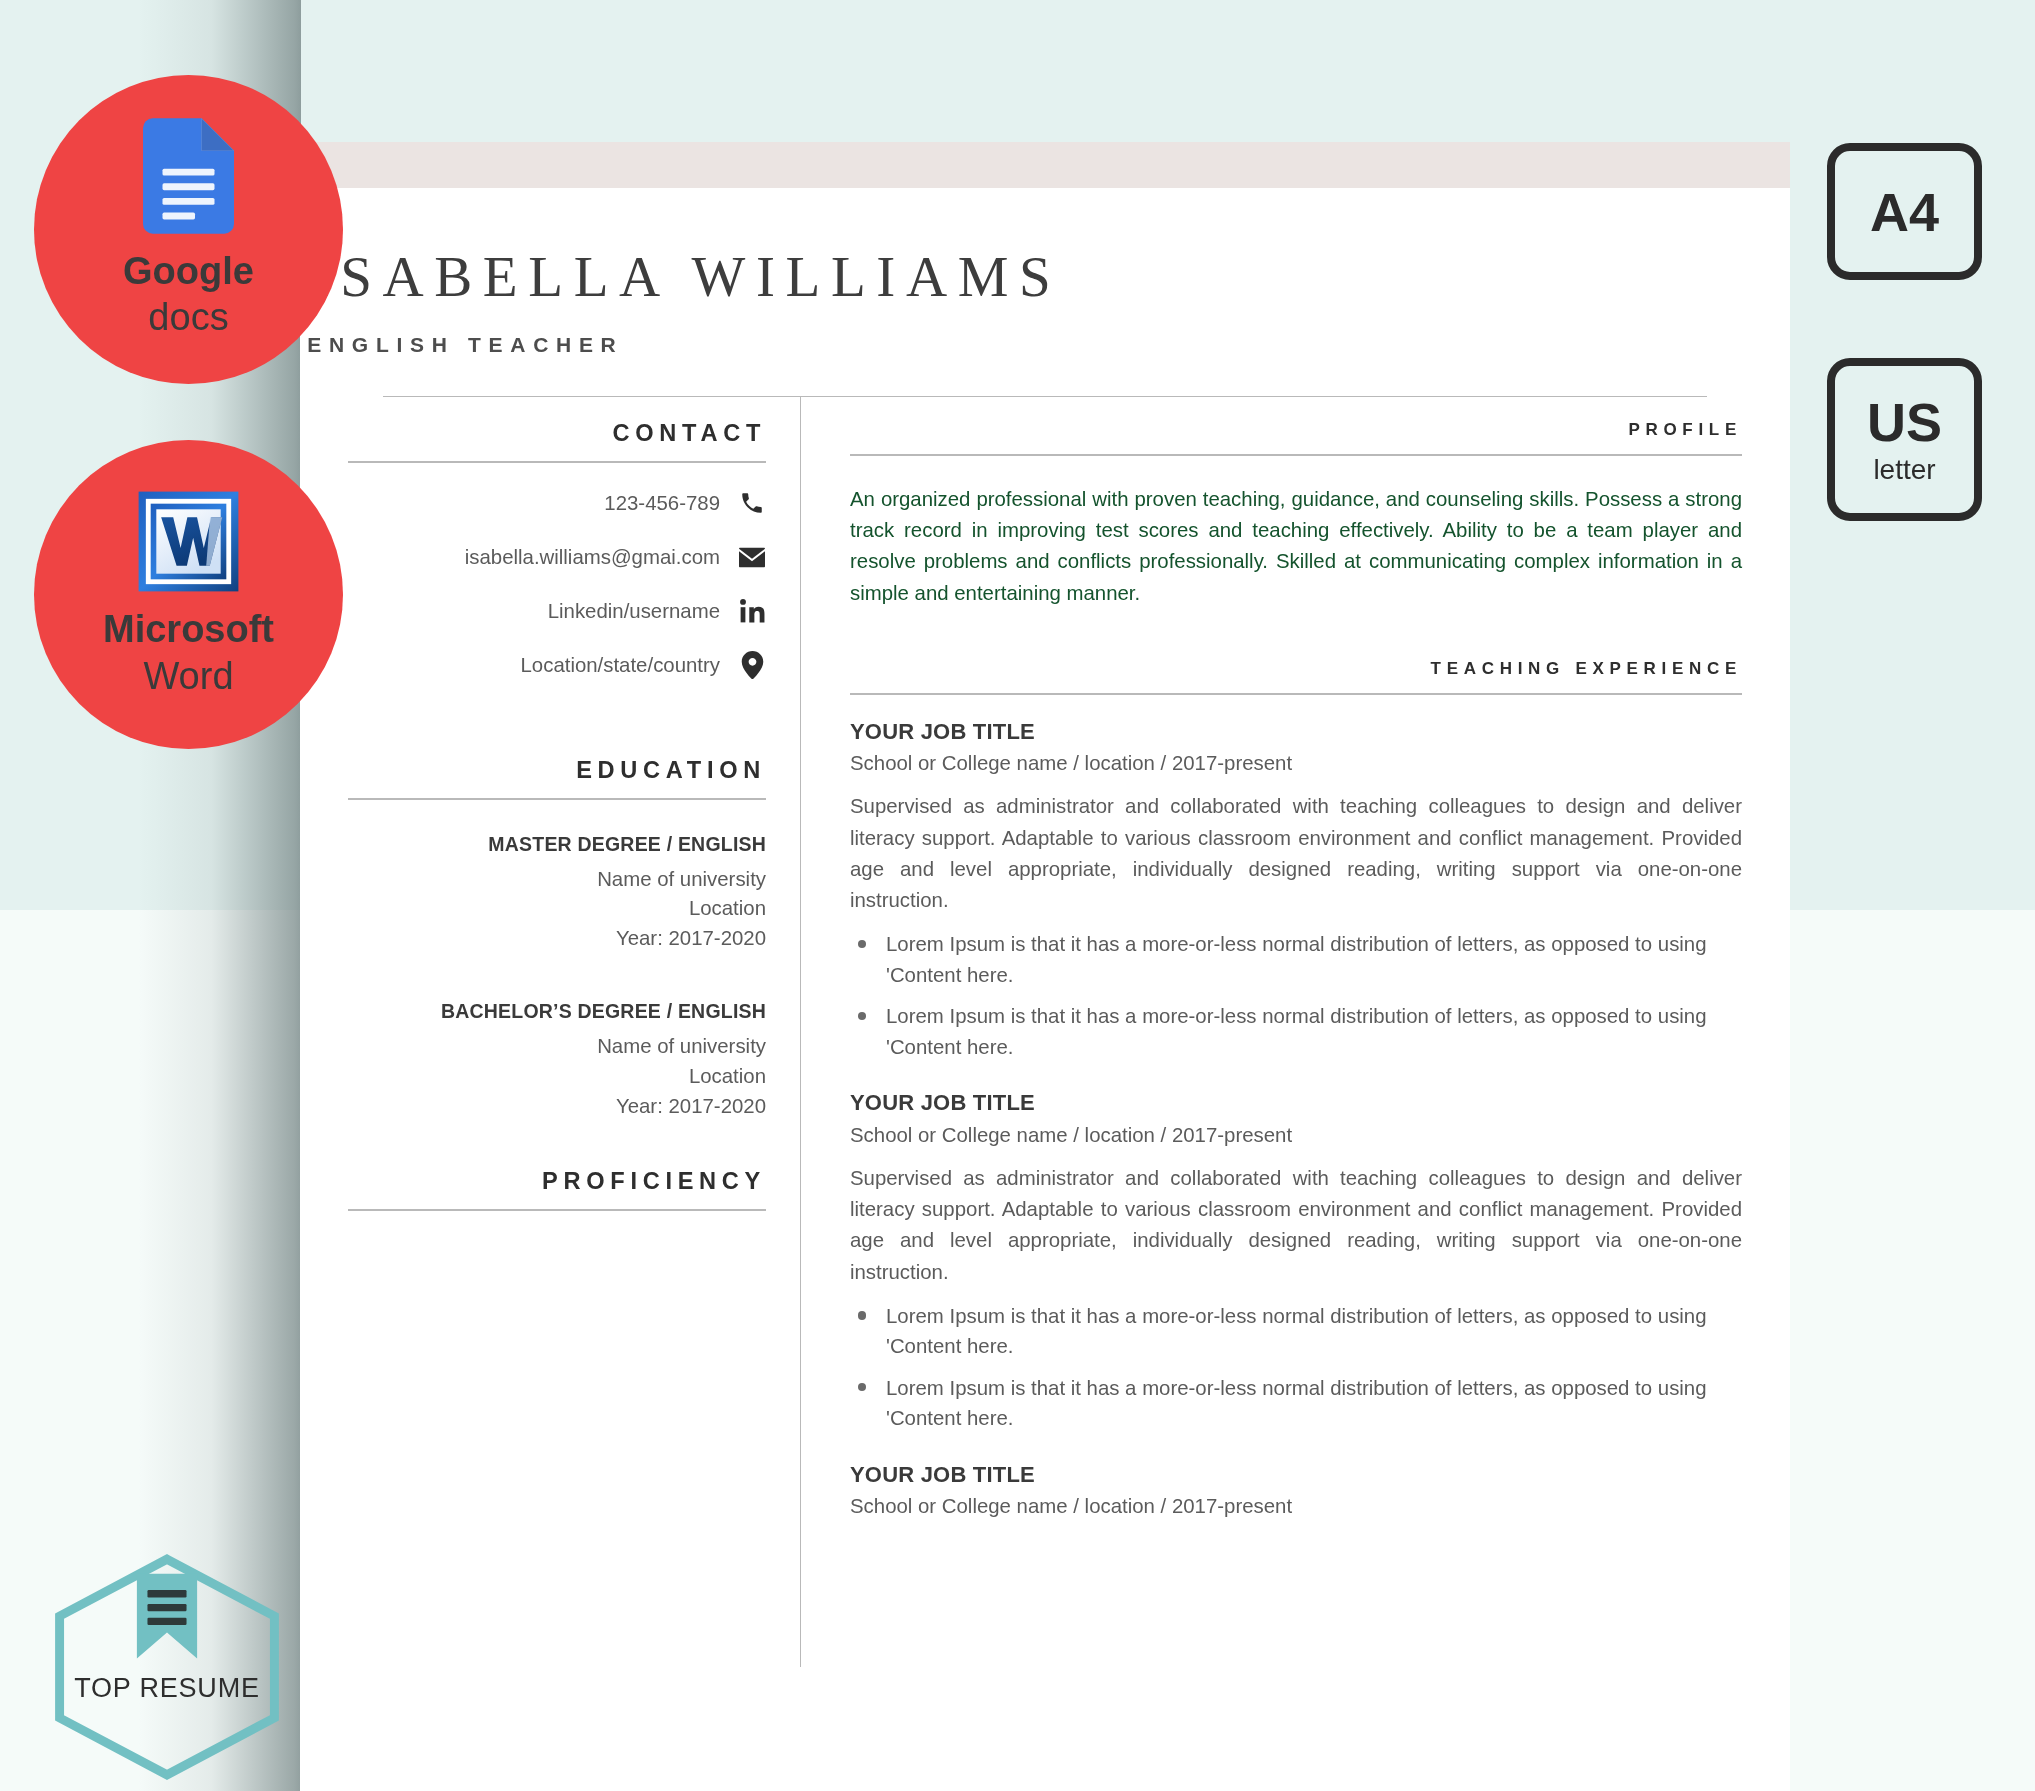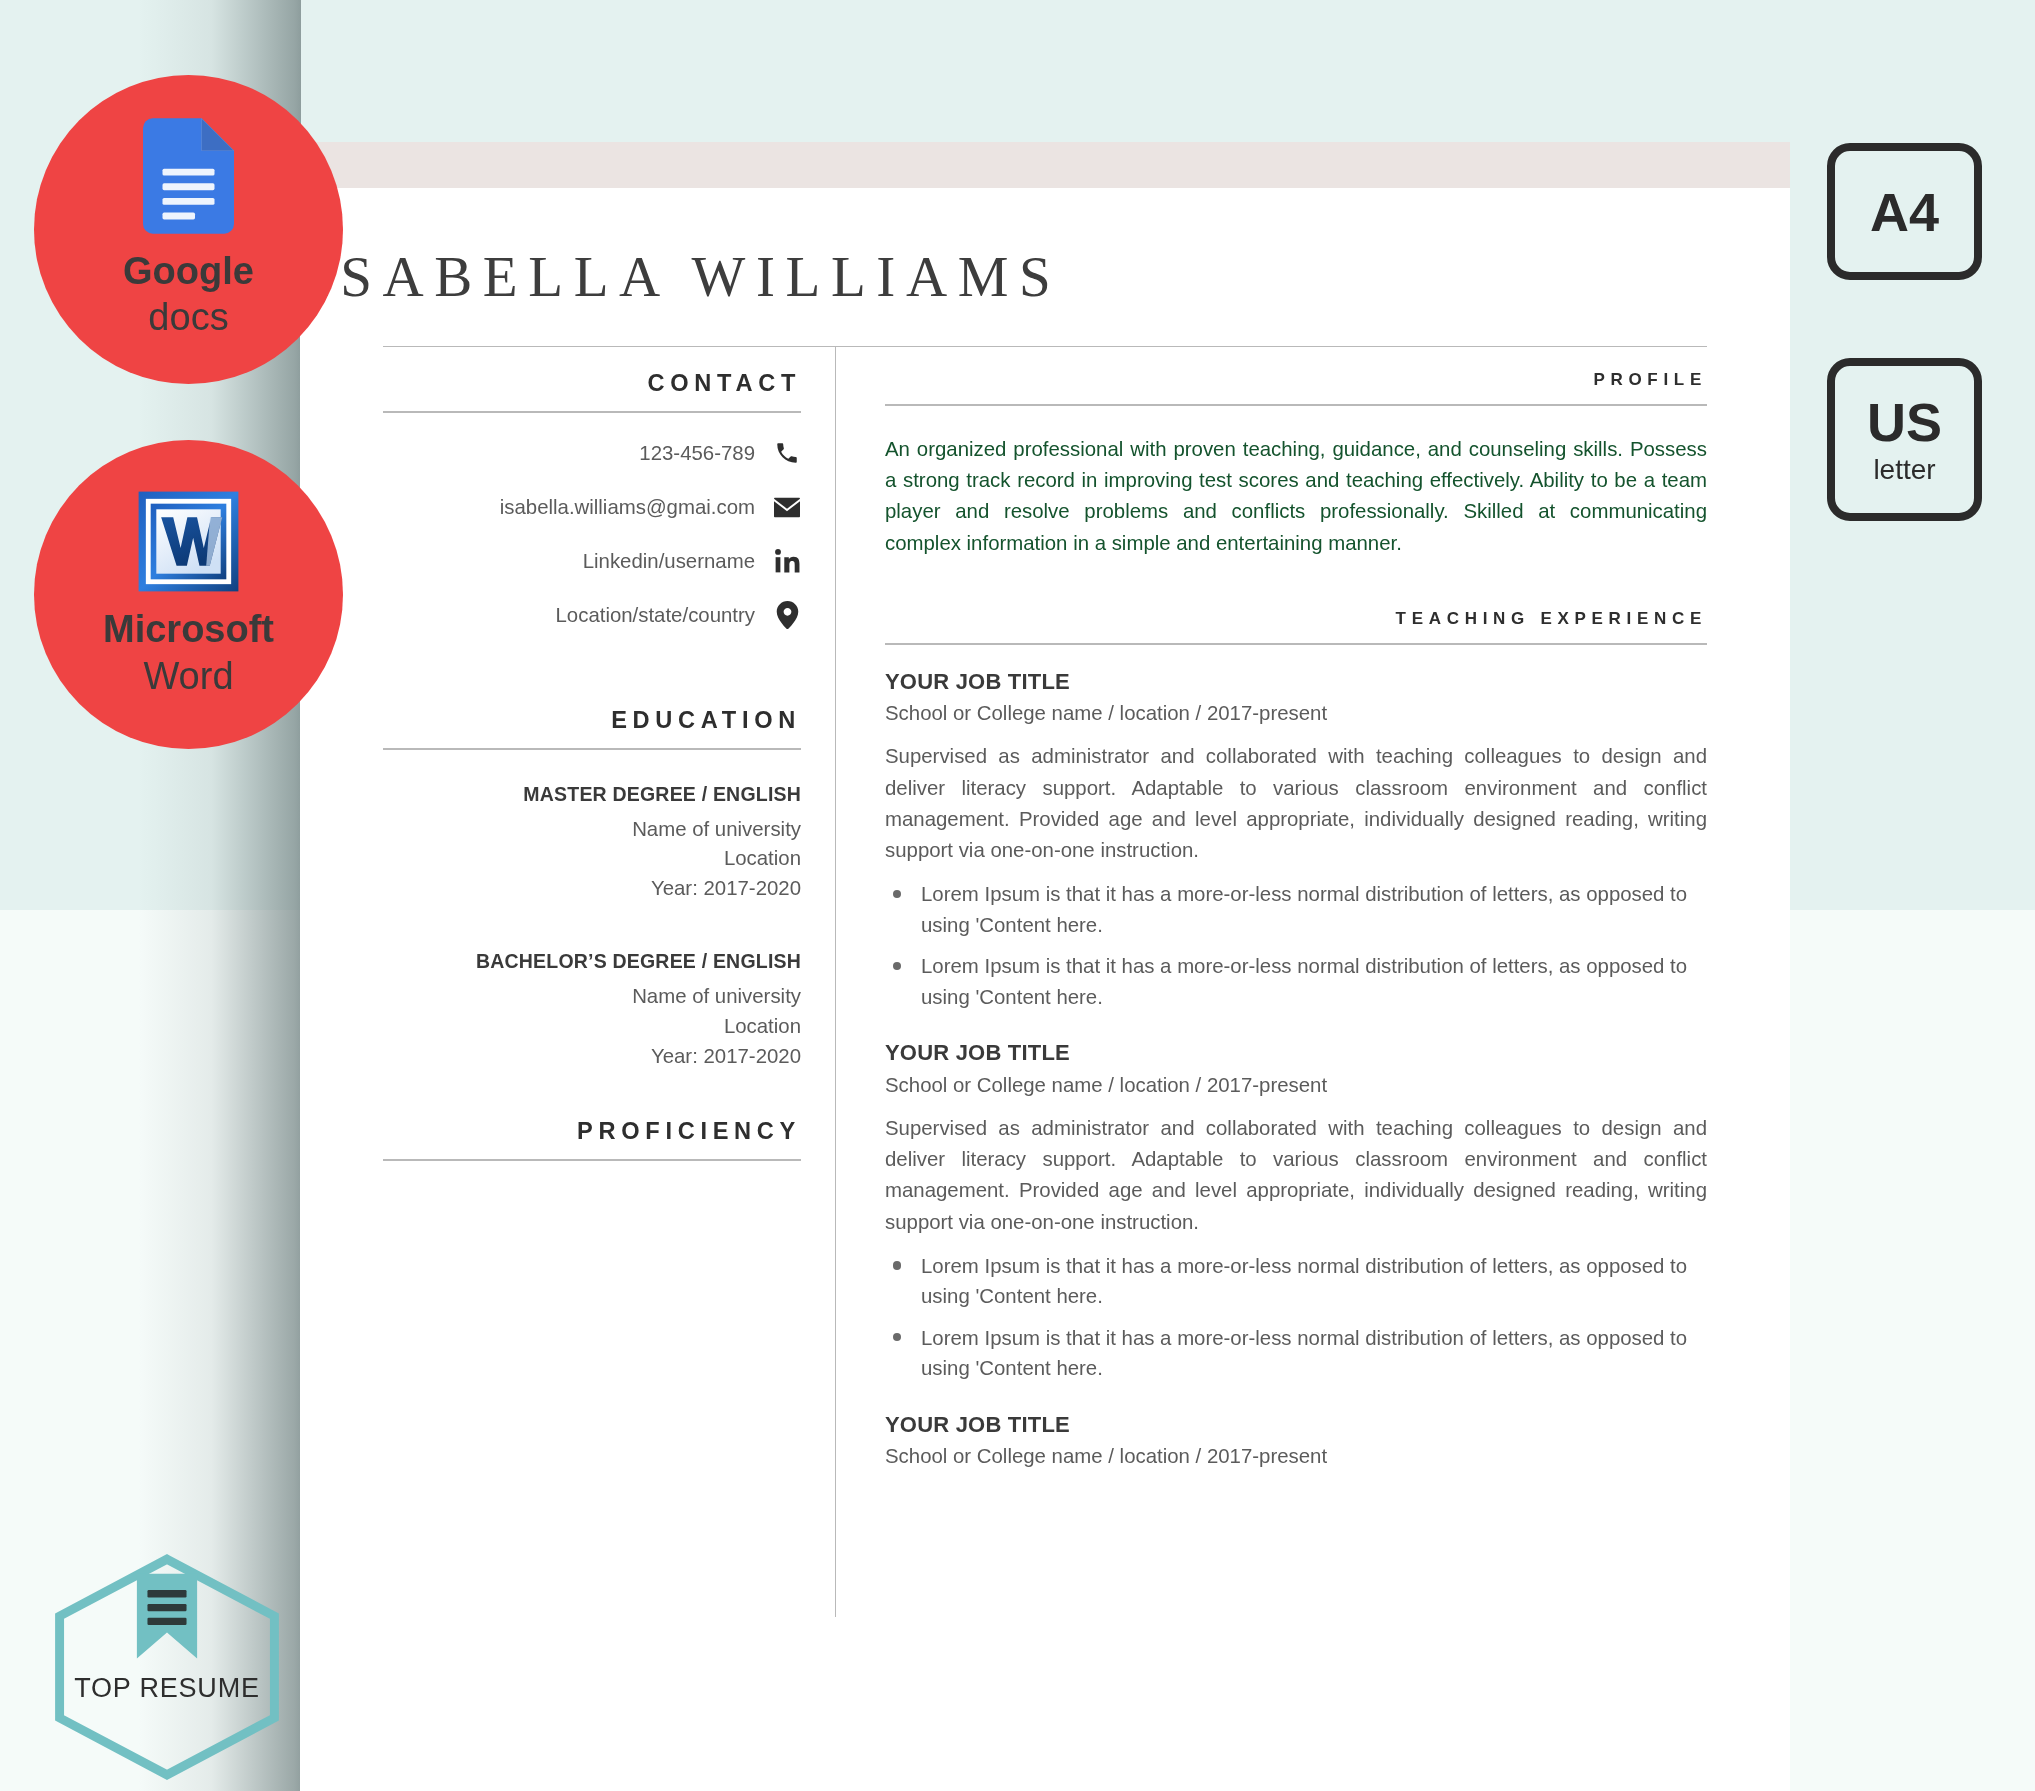--- a/index.html
+++ b/index.html
@@ -51,21 +51,21 @@
   .res-title {
     margin-top:26px;
     font-size:21px; font-weight:700; letter-spacing:7.7px;
     color:#4d4d4d; padding-left:7.3px;
   }
   .header-rule {
     margin:39px 83px 0 83px; height:1.6px; background:#b9b9b9;
   }
 
   
-  .columns { display:flex; padding:0 83px; }
+  .columns { display:flex; padding:0 48px; }
   .col-left {
     width:453px; padding-top:23px; padding-right:34px;
     text-align:right;
     border-right:1.6px solid #b9b9b9;
     min-height:1270px;
   }
   .col-right { flex:1; padding-top:23px; padding-left:49px; }
 
   
   .sec-head-l {
@@ -181,20 +181,21 @@
 <div class="bg-bottom"></div>
 <div class="paper-shadow"></div>
 
 <div class="page">
   <div class="page-band"></div>
 
   <div class="page-inner">
 
     <div class="res-header">
       <div class="res-name">ISABELLA WILLIAMS</div>
+      <div class="res-title">ENGLISH TEACHER</div>
     </div>
     <div class="header-rule"></div>
 
     <div class="columns">
 
       <div class="col-left">
 
         <div>
           <div class="sec-head-l">CONTACT</div>
           <div class="sec-rule-l"></div>

